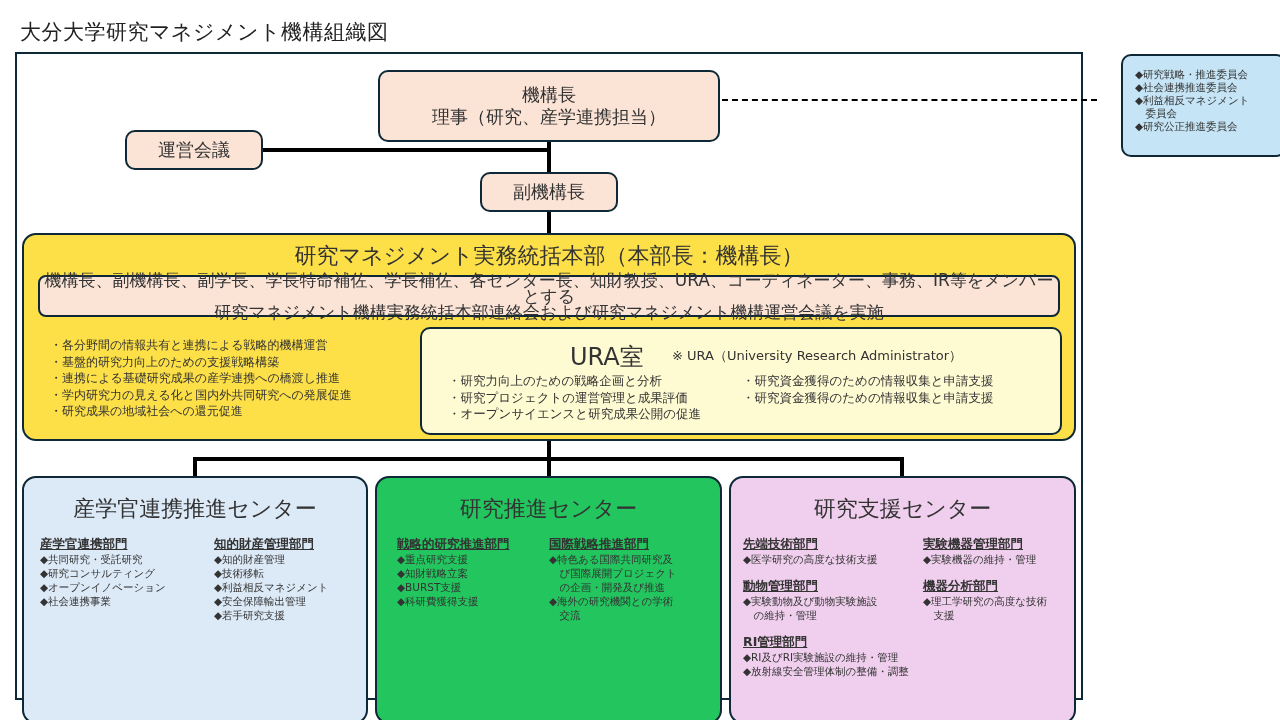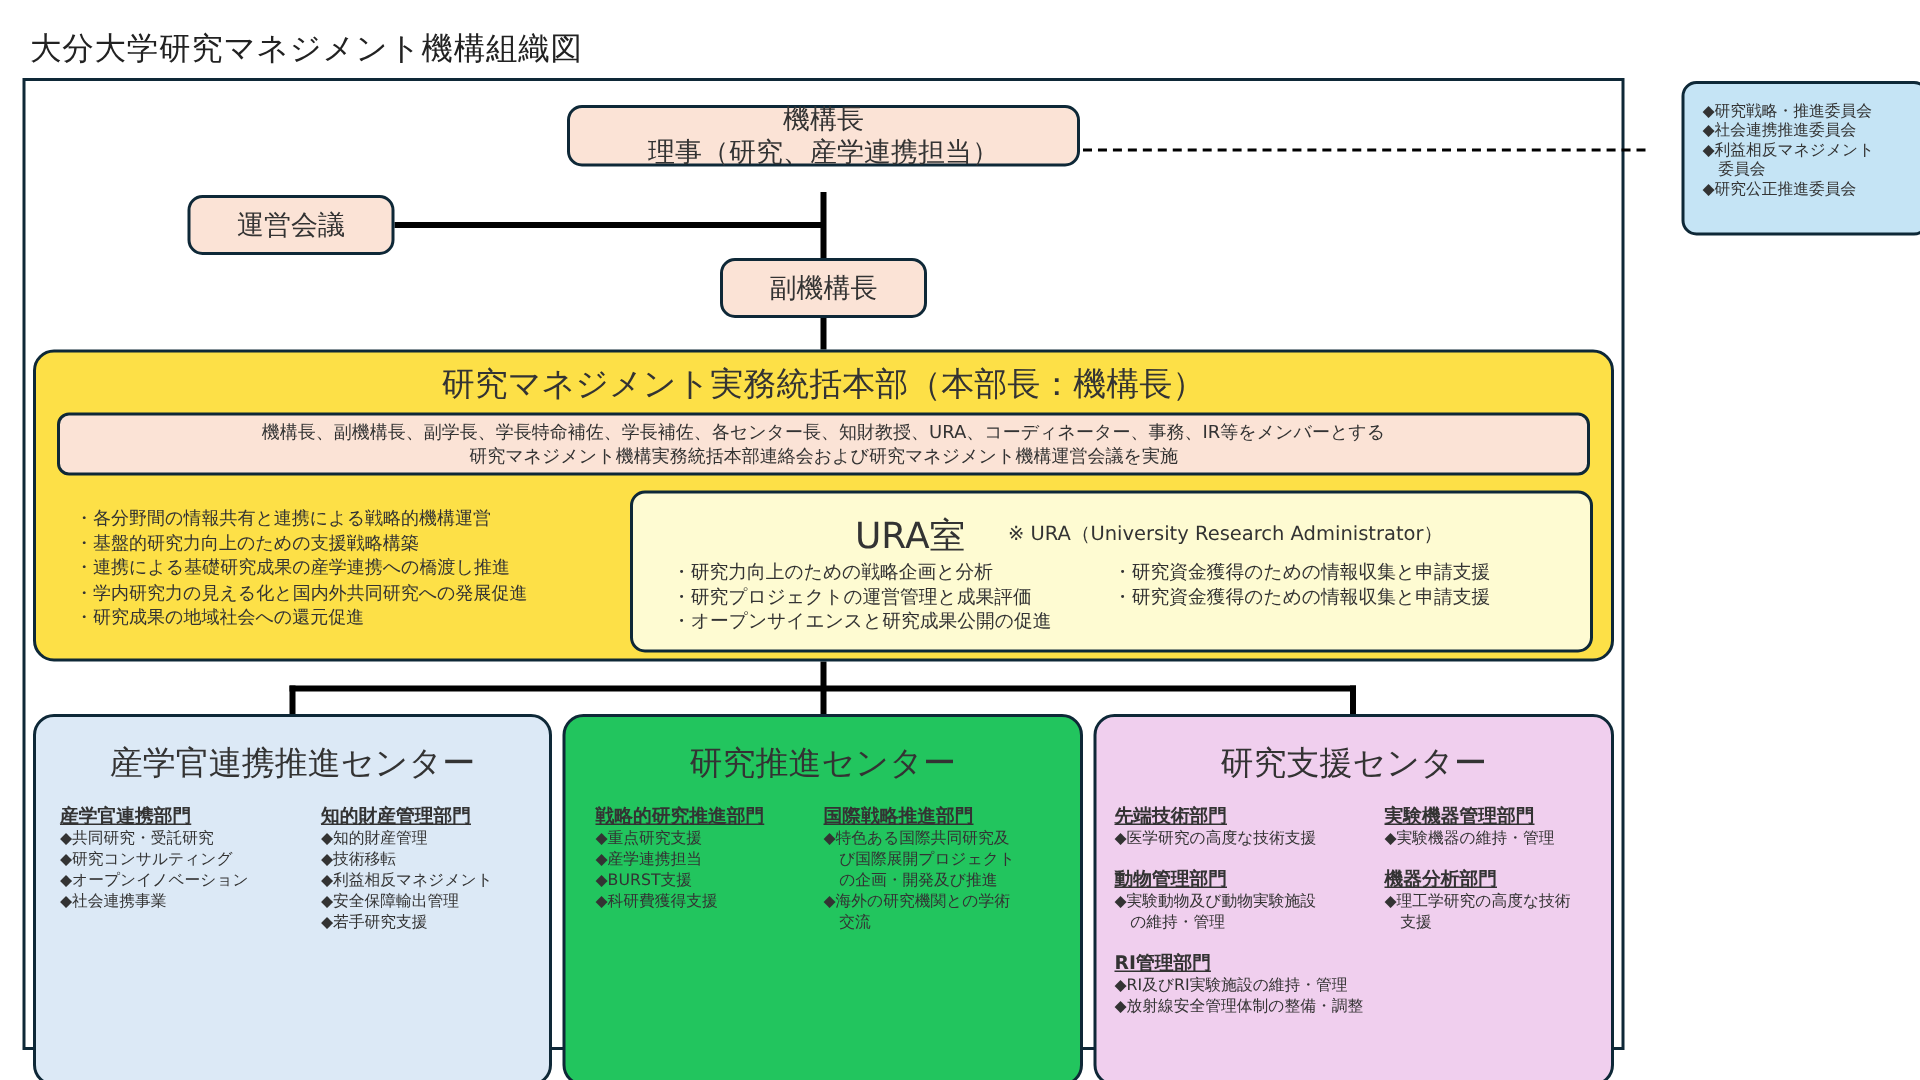--- a/index.html
+++ b/index.html
@@ -6,27 +6,27 @@
   html, body { width: 1280px; height: 720px; background: #ffffff; overflow: hidden; }
   body { position: relative; font-family: "DejaVu Sans", "Liberation Sans", sans-serif; color: #222; }
   .abs { position: absolute; }
   .title { left: 20px; top: 18px; font-size: 21px; color: #222; letter-spacing: 0.5px; }
   .frame { left: 15px; top: 52px; width: 1068px; height: 648px; border: 2px solid #0e2837; }
   .box { border: 2px solid #0e2837; border-radius: 10px; }
   .peach { background: #fbe3d6; }
   .line { background: #000; }
   .center-text { display: flex; flex-direction: column; align-items: center; justify-content: center; text-align: center; }
 
-  .head-box { left: 378px; top: 70px; width: 342px; height: 41px; font-size: 18px; line-height: 22px; color: #333; }
+  .head-box { left: 378px; top: 70px; width: 342px; height: 72px; font-size: 18px; line-height: 22px; color: #333; }
   .council { left: 125px; top: 130px; width: 138px; height: 40px; font-size: 18px; color: #333; }
   .vice { left: 480px; top: 172px; width: 138px; height: 40px; font-size: 18px; color: #333; }
 
   .hq { left: 22px; top: 233px; width: 1054px; height: 208px; background: #fde047; border-radius: 14px; }
   .hq-title { left: 0; top: 6px; width: 100%; text-align: center; font-size: 22px; color: #333; }
-  .hq-members { left: 14px; top: 40px; width: 1022px; height: 42px; font-size: 12px; line-height: 16px; color: #333; border-radius: 8px; }
+  .hq-members { left: 14px; top: 40px; width: 1022px; height: 42px; font-size: 17px; line-height: 16px; color: #333; border-radius: 8px; }
   .hq-list { left: 26px; top: 102px; font-size: 12px; line-height: 16.5px; color: #333; }
   .ura { left: 396px; top: 92px; width: 642px; height: 108px; background: #fefbd2; border-radius: 10px; }
   .ura-title { left: 148px; top: 12px; font-size: 24px; color: #333; }
   .ura-note { left: 250px; top: 18px; font-size: 13px; color: #333; }
   .ura-col1 { left: 26px; top: 44px; font-size: 12.5px; line-height: 16.5px; color: #333; }
   .ura-col2 { left: 320px; top: 44px; font-size: 12.5px; line-height: 16.5px; color: #333; }
 
   .center { top: 476px; height: 248px; border-radius: 14px; }
   .c-blue { left: 22px; width: 346px; background: #dce9f6; }
   .c-green { left: 375px; width: 347px; background: #22c55e; padding-left: 44px; }
@@ -119,21 +119,21 @@
     <div class="dept-i">◆安全保障輸出管理</div>
     <div class="dept-i">◆若手研究支援</div>
   </div>
 </div>
 
 <div class="abs box center c-green">
   <div class="abs c-title">研究推進センター</div>
   <div class="dept" style="left:20px;top:58px;">
     <div class="dept-h">戦略的研究推進部門</div>
     <div class="dept-i">◆重点研究支援</div>
-    <div class="dept-i">◆産学連携担当</div>
+    <div class="dept-i">◆知財戦略立案</div>
     <div class="dept-i">◆BURST支援</div>
     <div class="dept-i">◆科研費獲得支援</div>
   </div>
   <div class="dept" style="left:172px;top:58px;">
     <div class="dept-h">国際戦略推進部門</div>
     <div class="dept-i">◆特色ある国際共同研究及</div>
     <div class="dept-i">　び国際展開プロジェクト</div>
     <div class="dept-i">　の企画・開発及び推進</div>
     <div class="dept-i">◆海外の研究機関との学術</div>
     <div class="dept-i">　交流</div>

